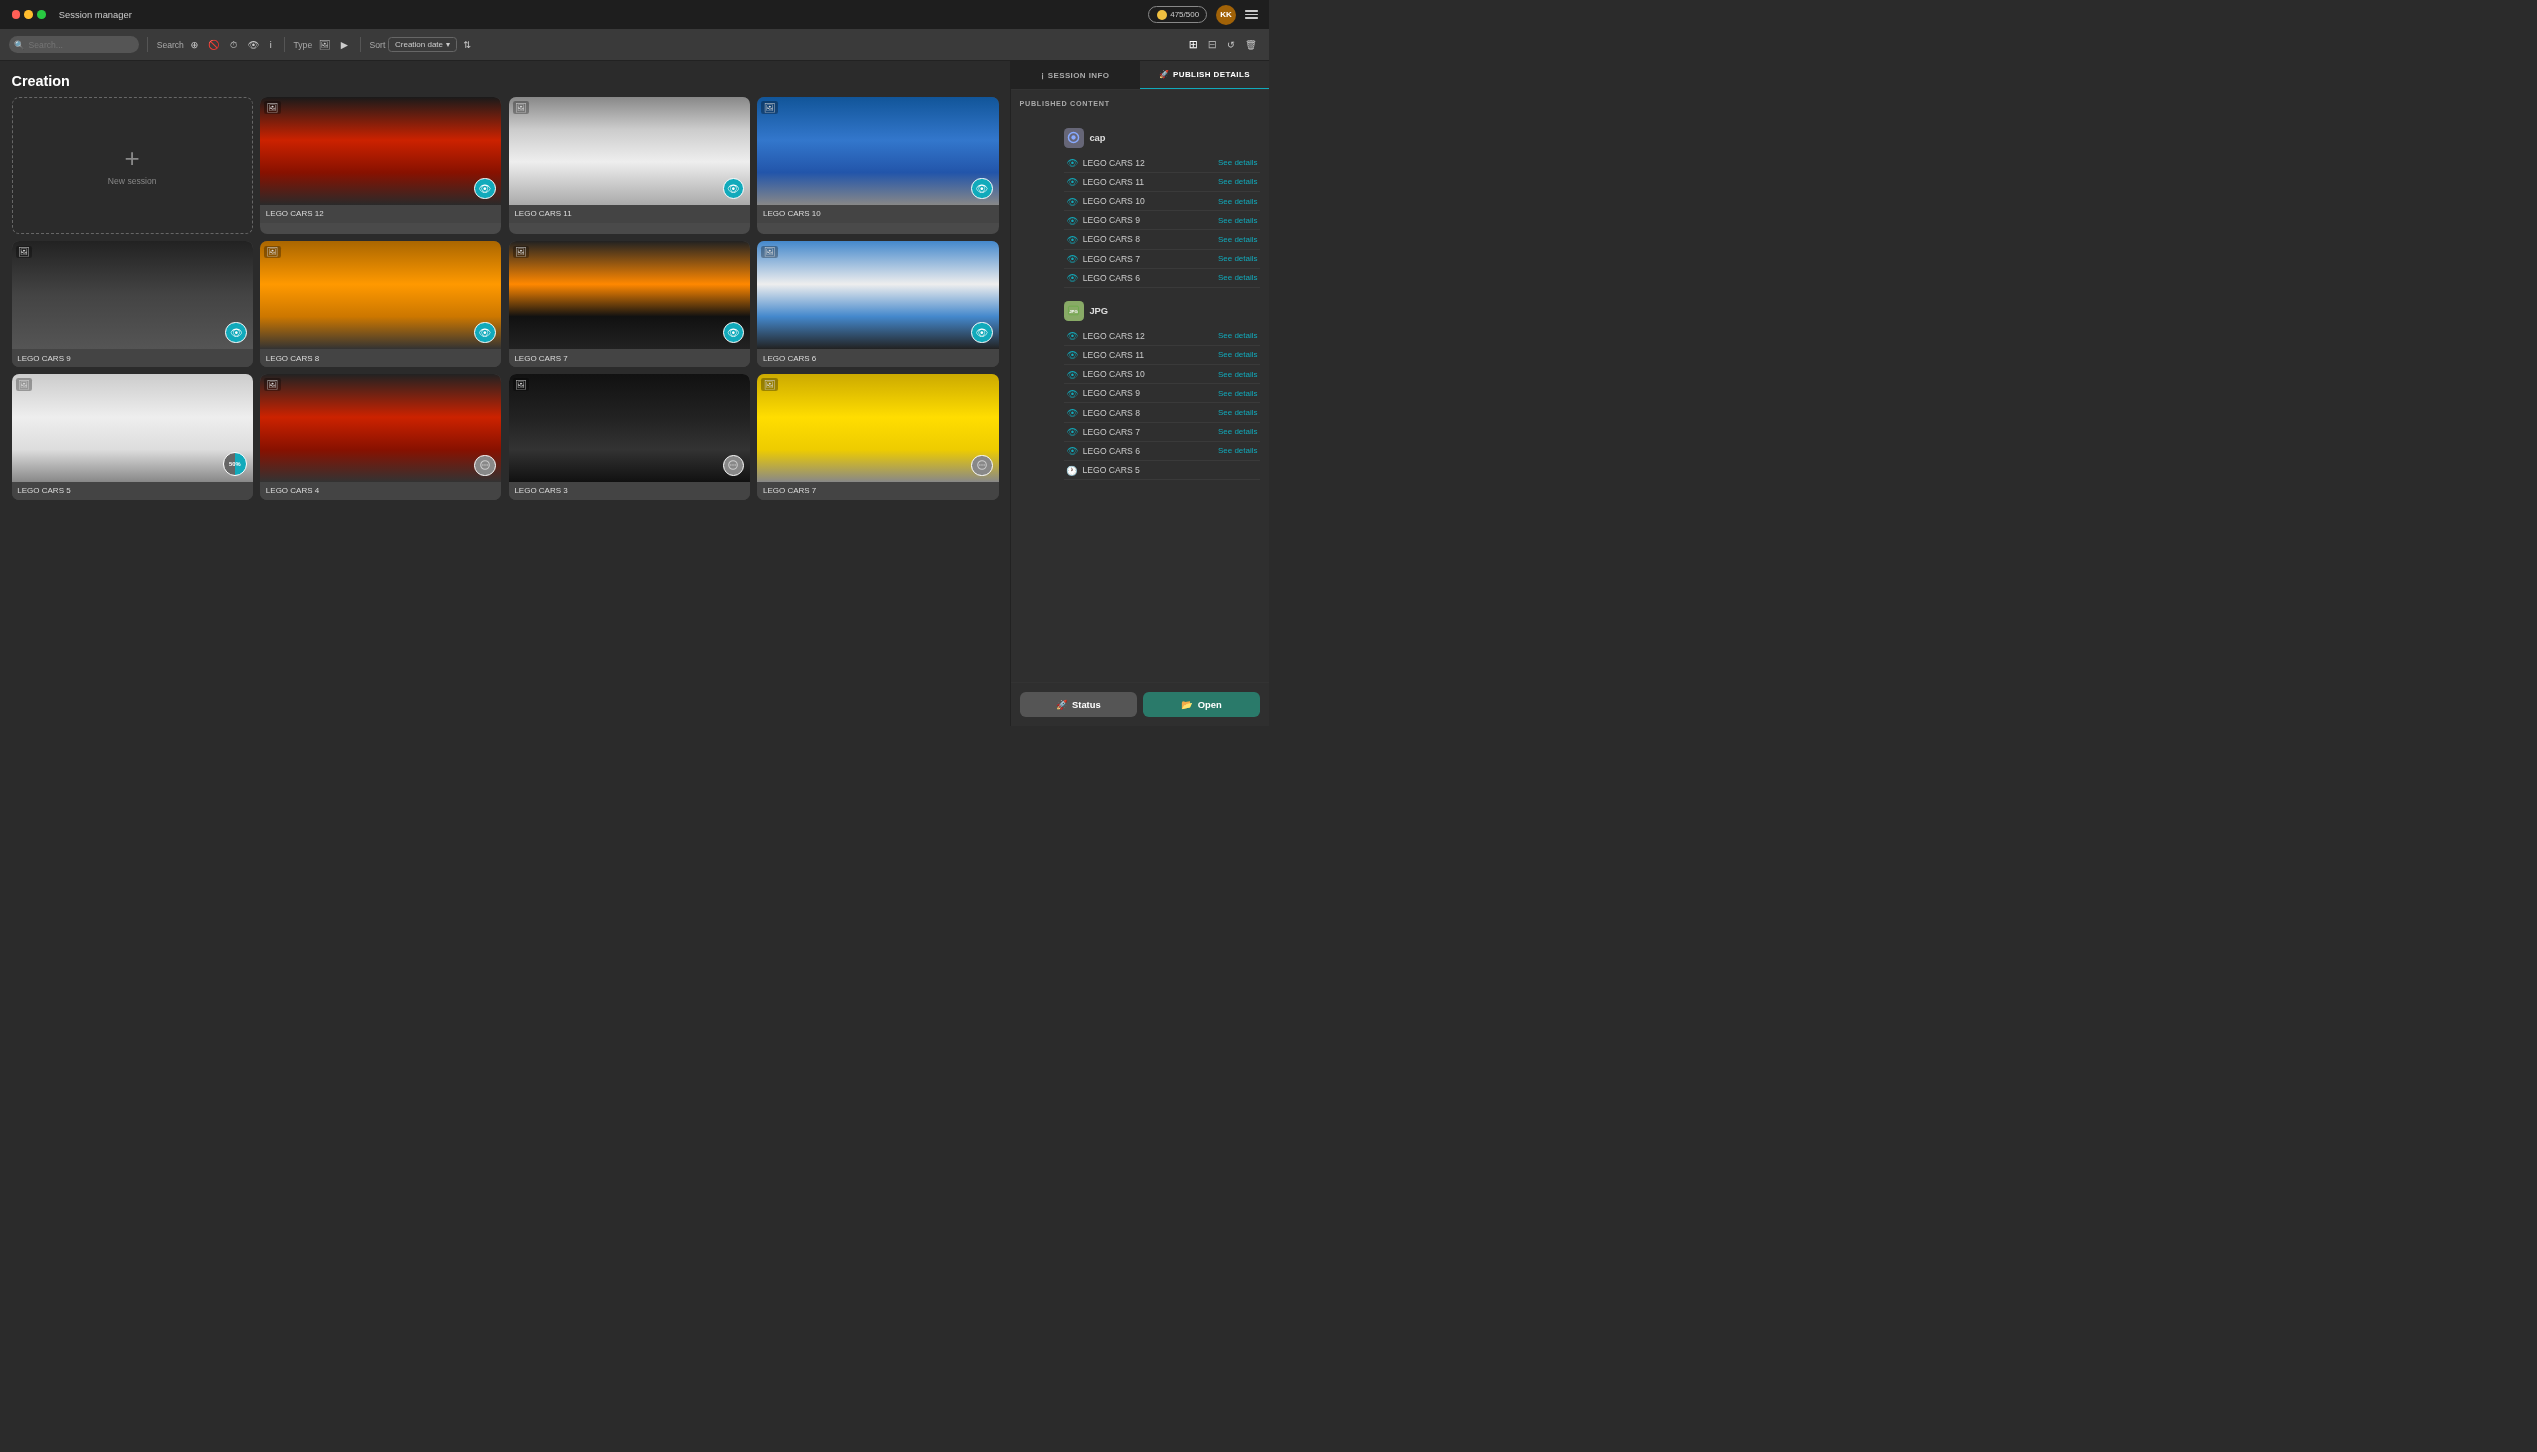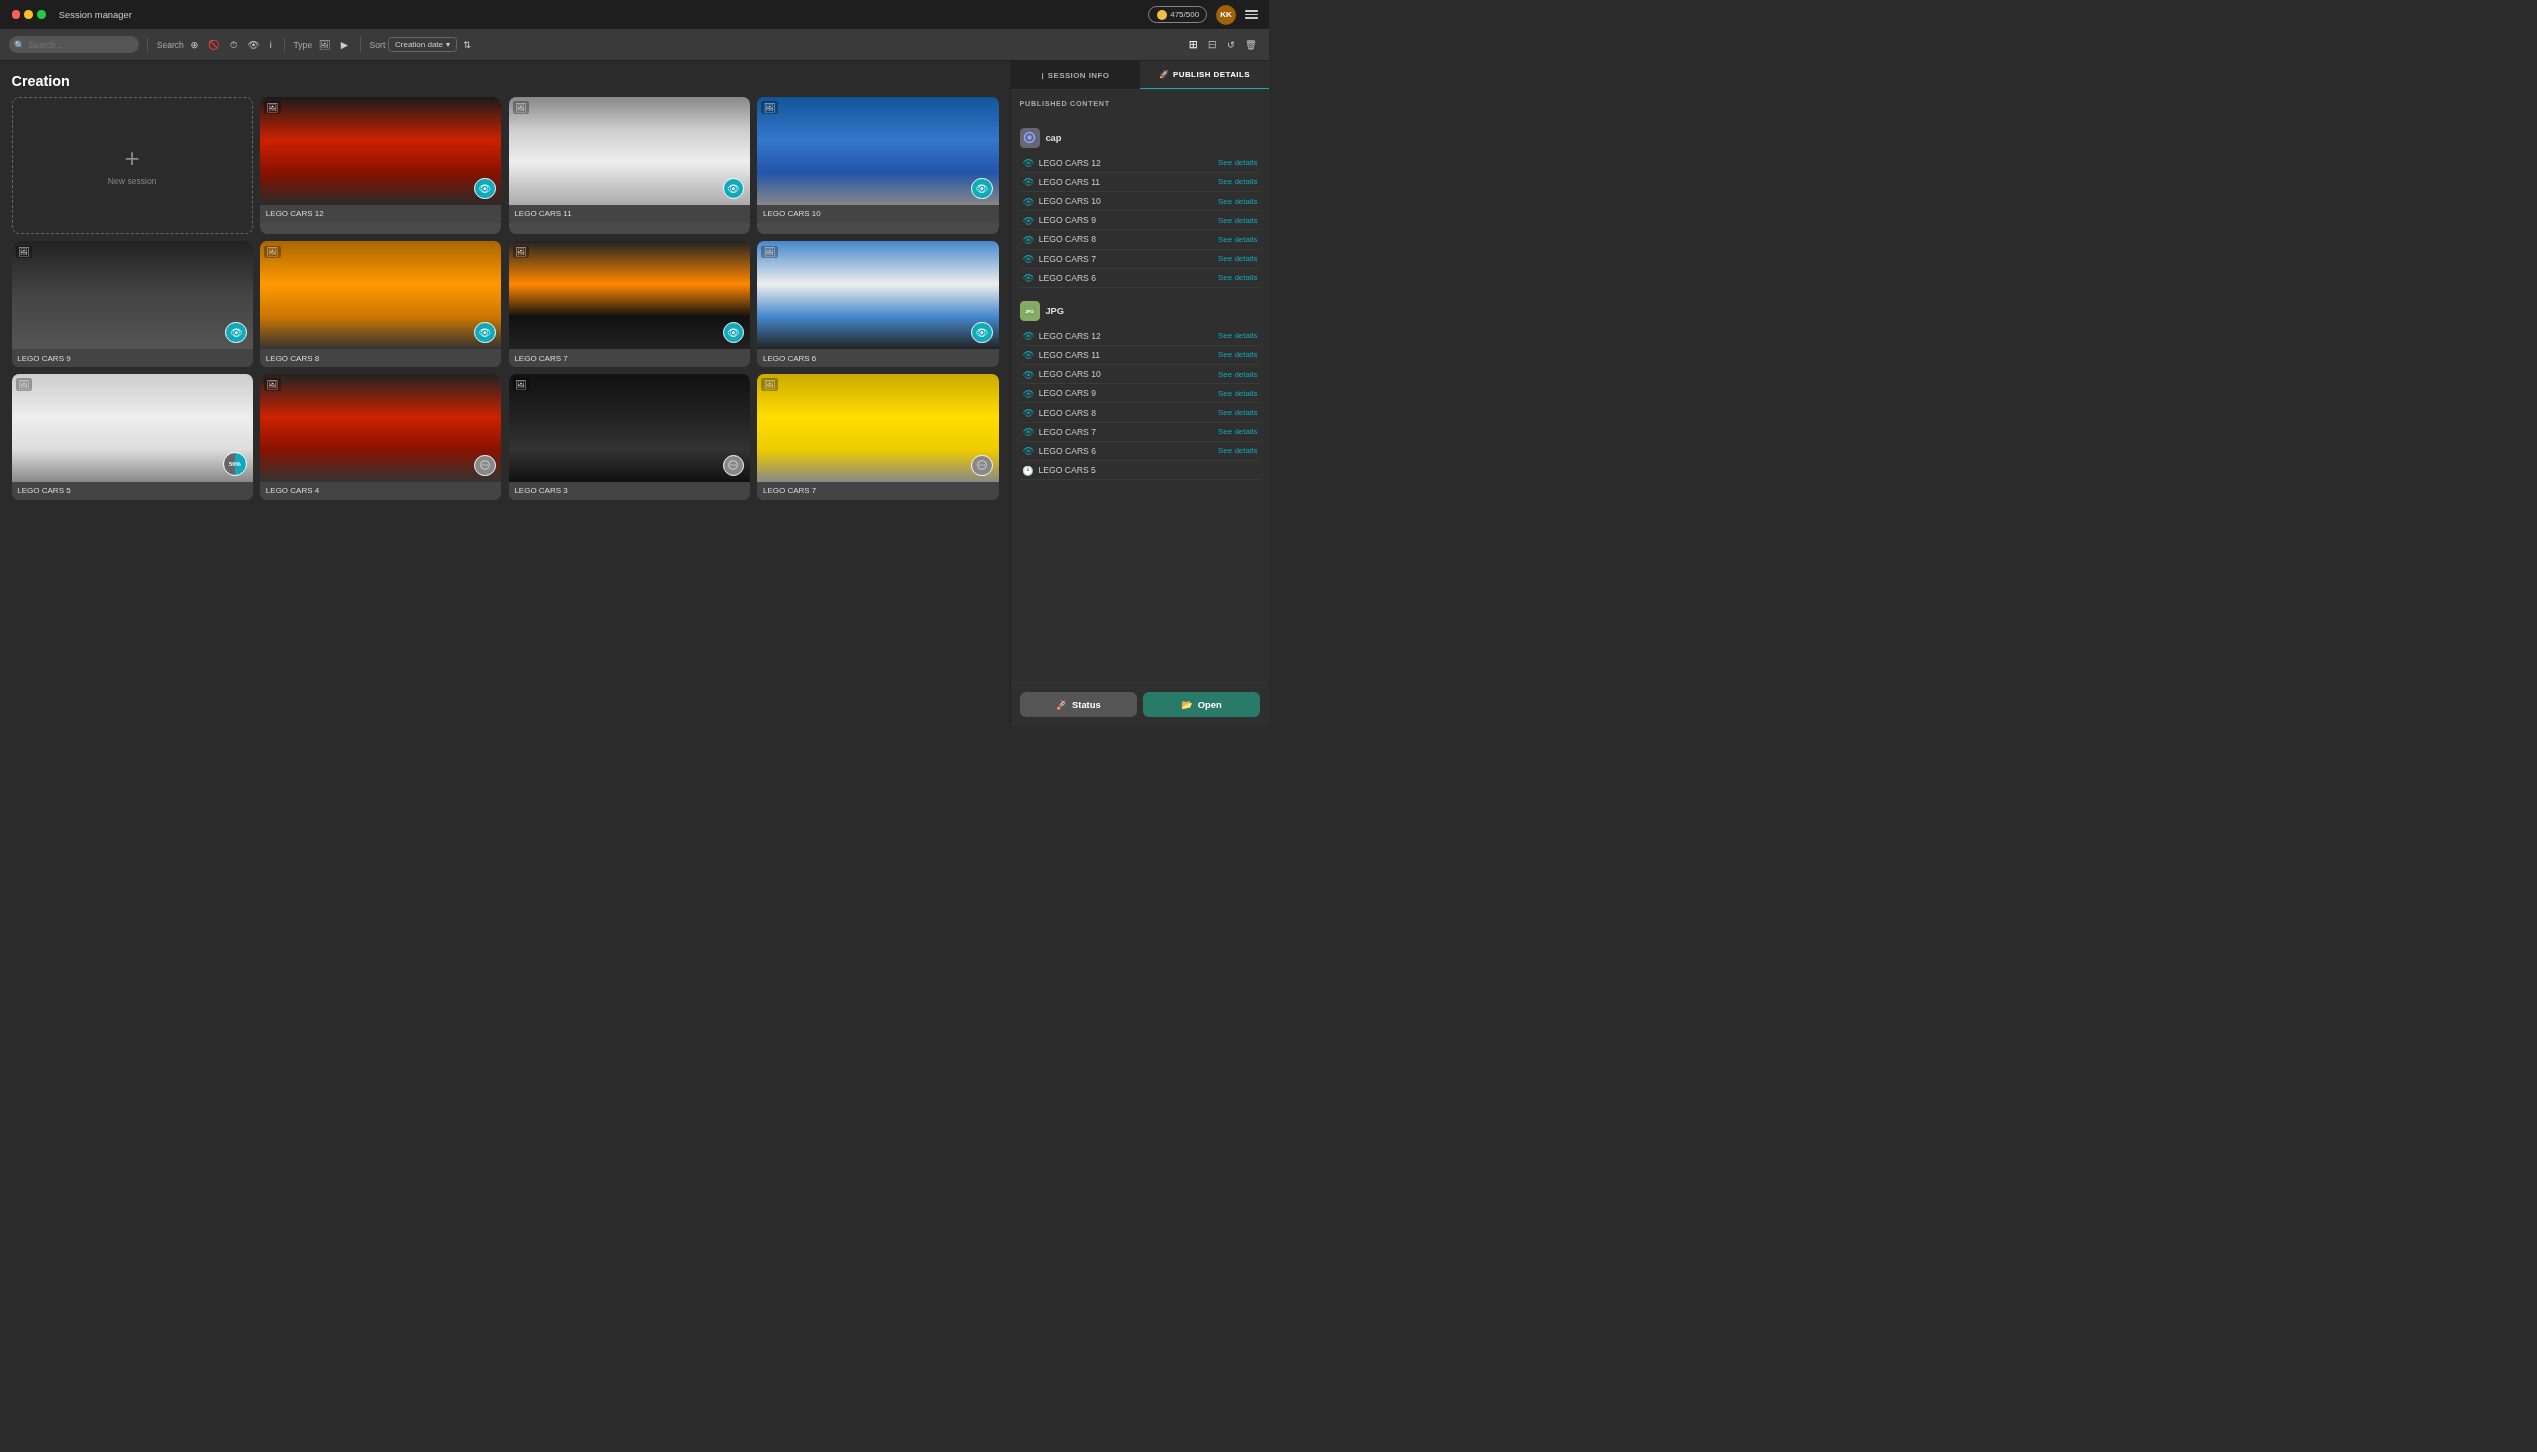--- a/index.html
+++ b/index.html
@@ -274,20 +274,21 @@
     .panel-section-title {
       font-size: 7.2px;
       font-weight: bold;
       color: #aaa;
       letter-spacing: 0.7px;
       text-transform: uppercase;
       margin-bottom: 20px;
     }
     .pub-group {
       margin-bottom: 13px;
+      margin-left: 44px;
     }
     .pub-group-header {
       display: flex;
       align-items: center;
       gap: 5.8px;
       margin-bottom: 5.8px;
     }
     .pub-group-icon {
       width: 20px; height: 20px;
       border-radius: 4.3px;

